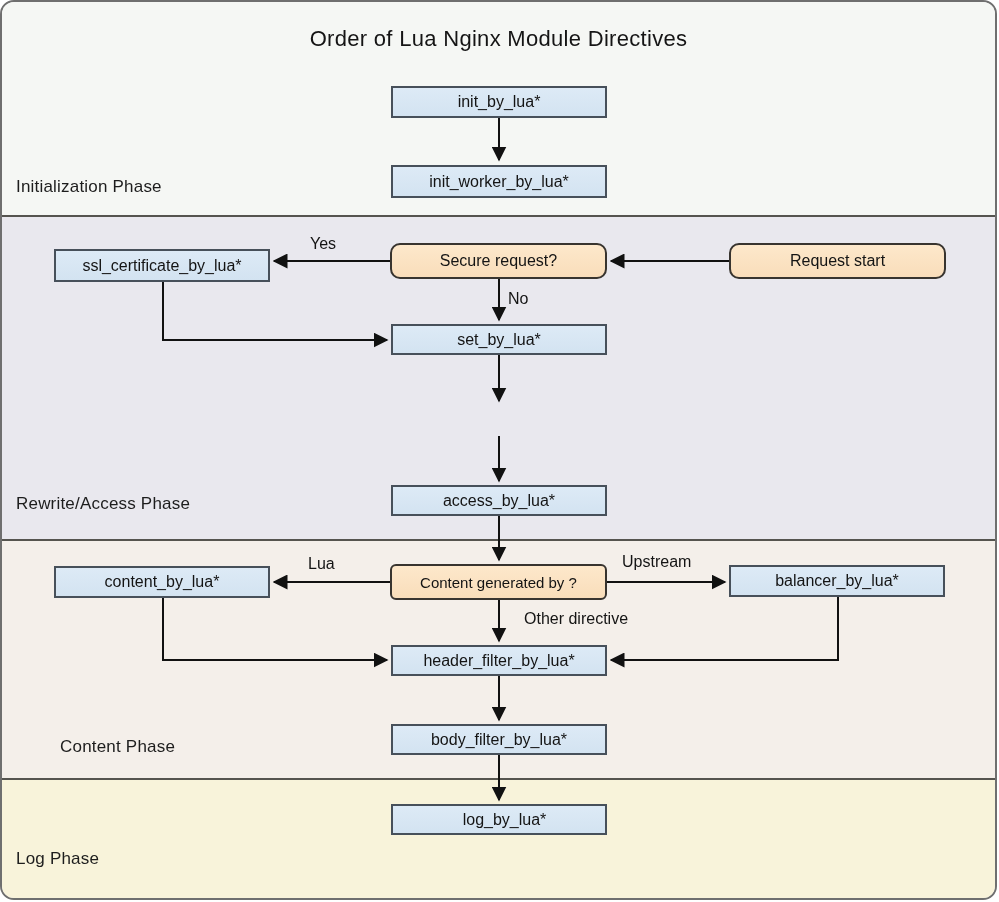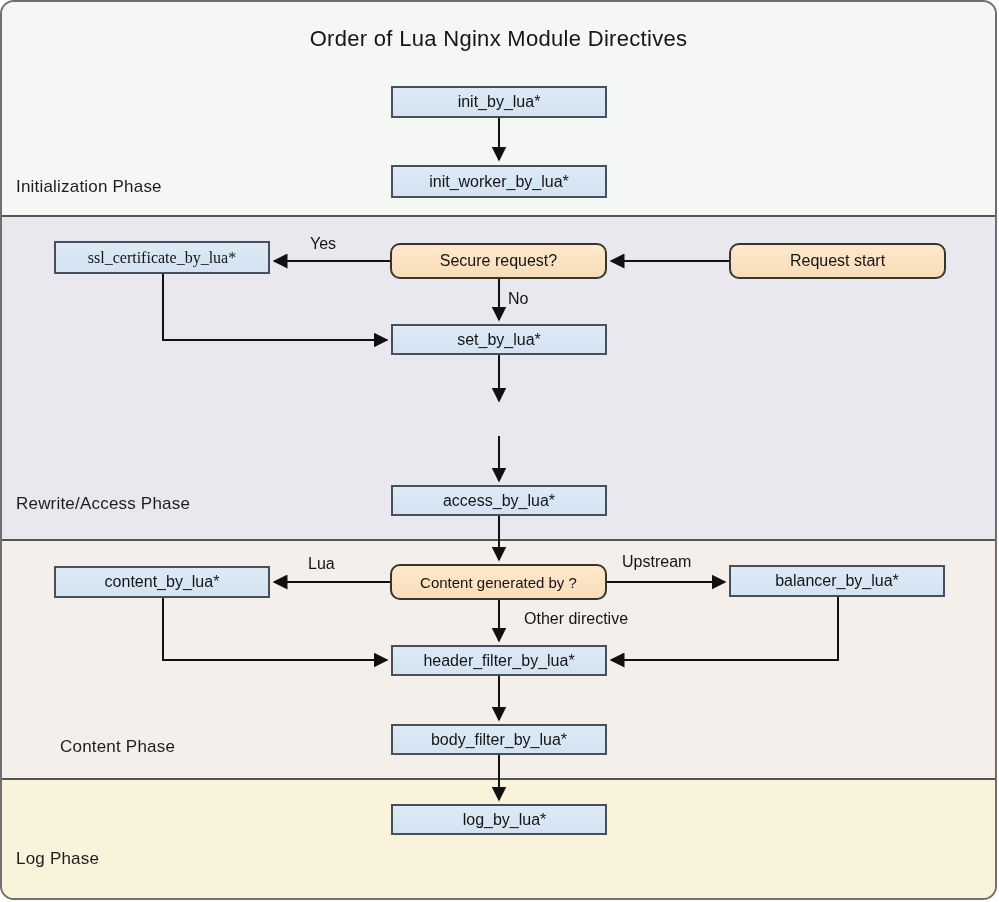--- a/index.html
+++ b/index.html
@@ -121,28 +121,28 @@
         <path d="M497 674 V718" marker-end="url(#ah)"></path>
         <path d="M497 753 V798" marker-end="url(#ah)"></path>
       </g>
     </svg>
 
     <div class="title">Order of Lua Nginx Module Directives</div>
 
     <div class="node process" style="left:389px; top:84px;  width:216px; height:32px;">init_by_lua*</div>
     <div class="node process" style="left:389px; top:163px; width:216px; height:33px;">init_worker_by_lua*</div>
 
-    <div class="node process" style="left:52px;  top:239px; width:216px; height:33px;font-family:Liberation Serif, serif;">ssl_certificate_by_lua*</div>
+    <div class="node process" style="left:52px;  top:247px; width:216px; height:33px;">ssl_certificate_by_lua*</div>
     <div class="node decision" style="left:388px; top:241px; width:217px; height:36px;">Secure request?</div>
     <div class="node decision" style="left:727px; top:241px; width:217px; height:36px;">Request start</div>
     <div class="node process" style="left:389px; top:322px; width:216px; height:31px;">set_by_lua*</div>
     <div class="node process" style="left:389px; top:483px; width:216px; height:31px;text-align:right;">access_by_lua*</div>
 
     <div class="node process" style="left:52px;  top:564px; width:216px; height:32px;">content_by_lua*</div>
-    <div class="node decision" style="left:388px; top:562px; width:217px; height:36px; font-size:15px;">Content generated by ?</div>
+    <div class="node decision" style="left:388px; top:562px; width:217px; height:36px; font-size:15px;border-radius:6px;">Content generated by ?</div>
     <div class="node process" style="left:727px; top:563px; width:216px; height:32px;">balancer_by_lua*</div>
     <div class="node process" style="left:389px; top:643px; width:216px; height:31px;">header_filter_by_lua*</div>
     <div class="node process" style="left:389px; top:722px; width:216px; height:31px;">body_filter_by_lua*</div>
 
     <div class="node process" style="left:389px; top:802px; width:216px; height:31px;padding-left:11px;">log_by_lua*</div>
 
     <div class="edge-label" style="left:308px; top:233px;">Yes</div>
     <div class="edge-label" style="left:506px; top:288px;">No</div>
     <div class="edge-label" style="left:306px; top:553px;">Lua</div>
     <div class="edge-label" style="left:620px; top:551px;">Upstream</div>

